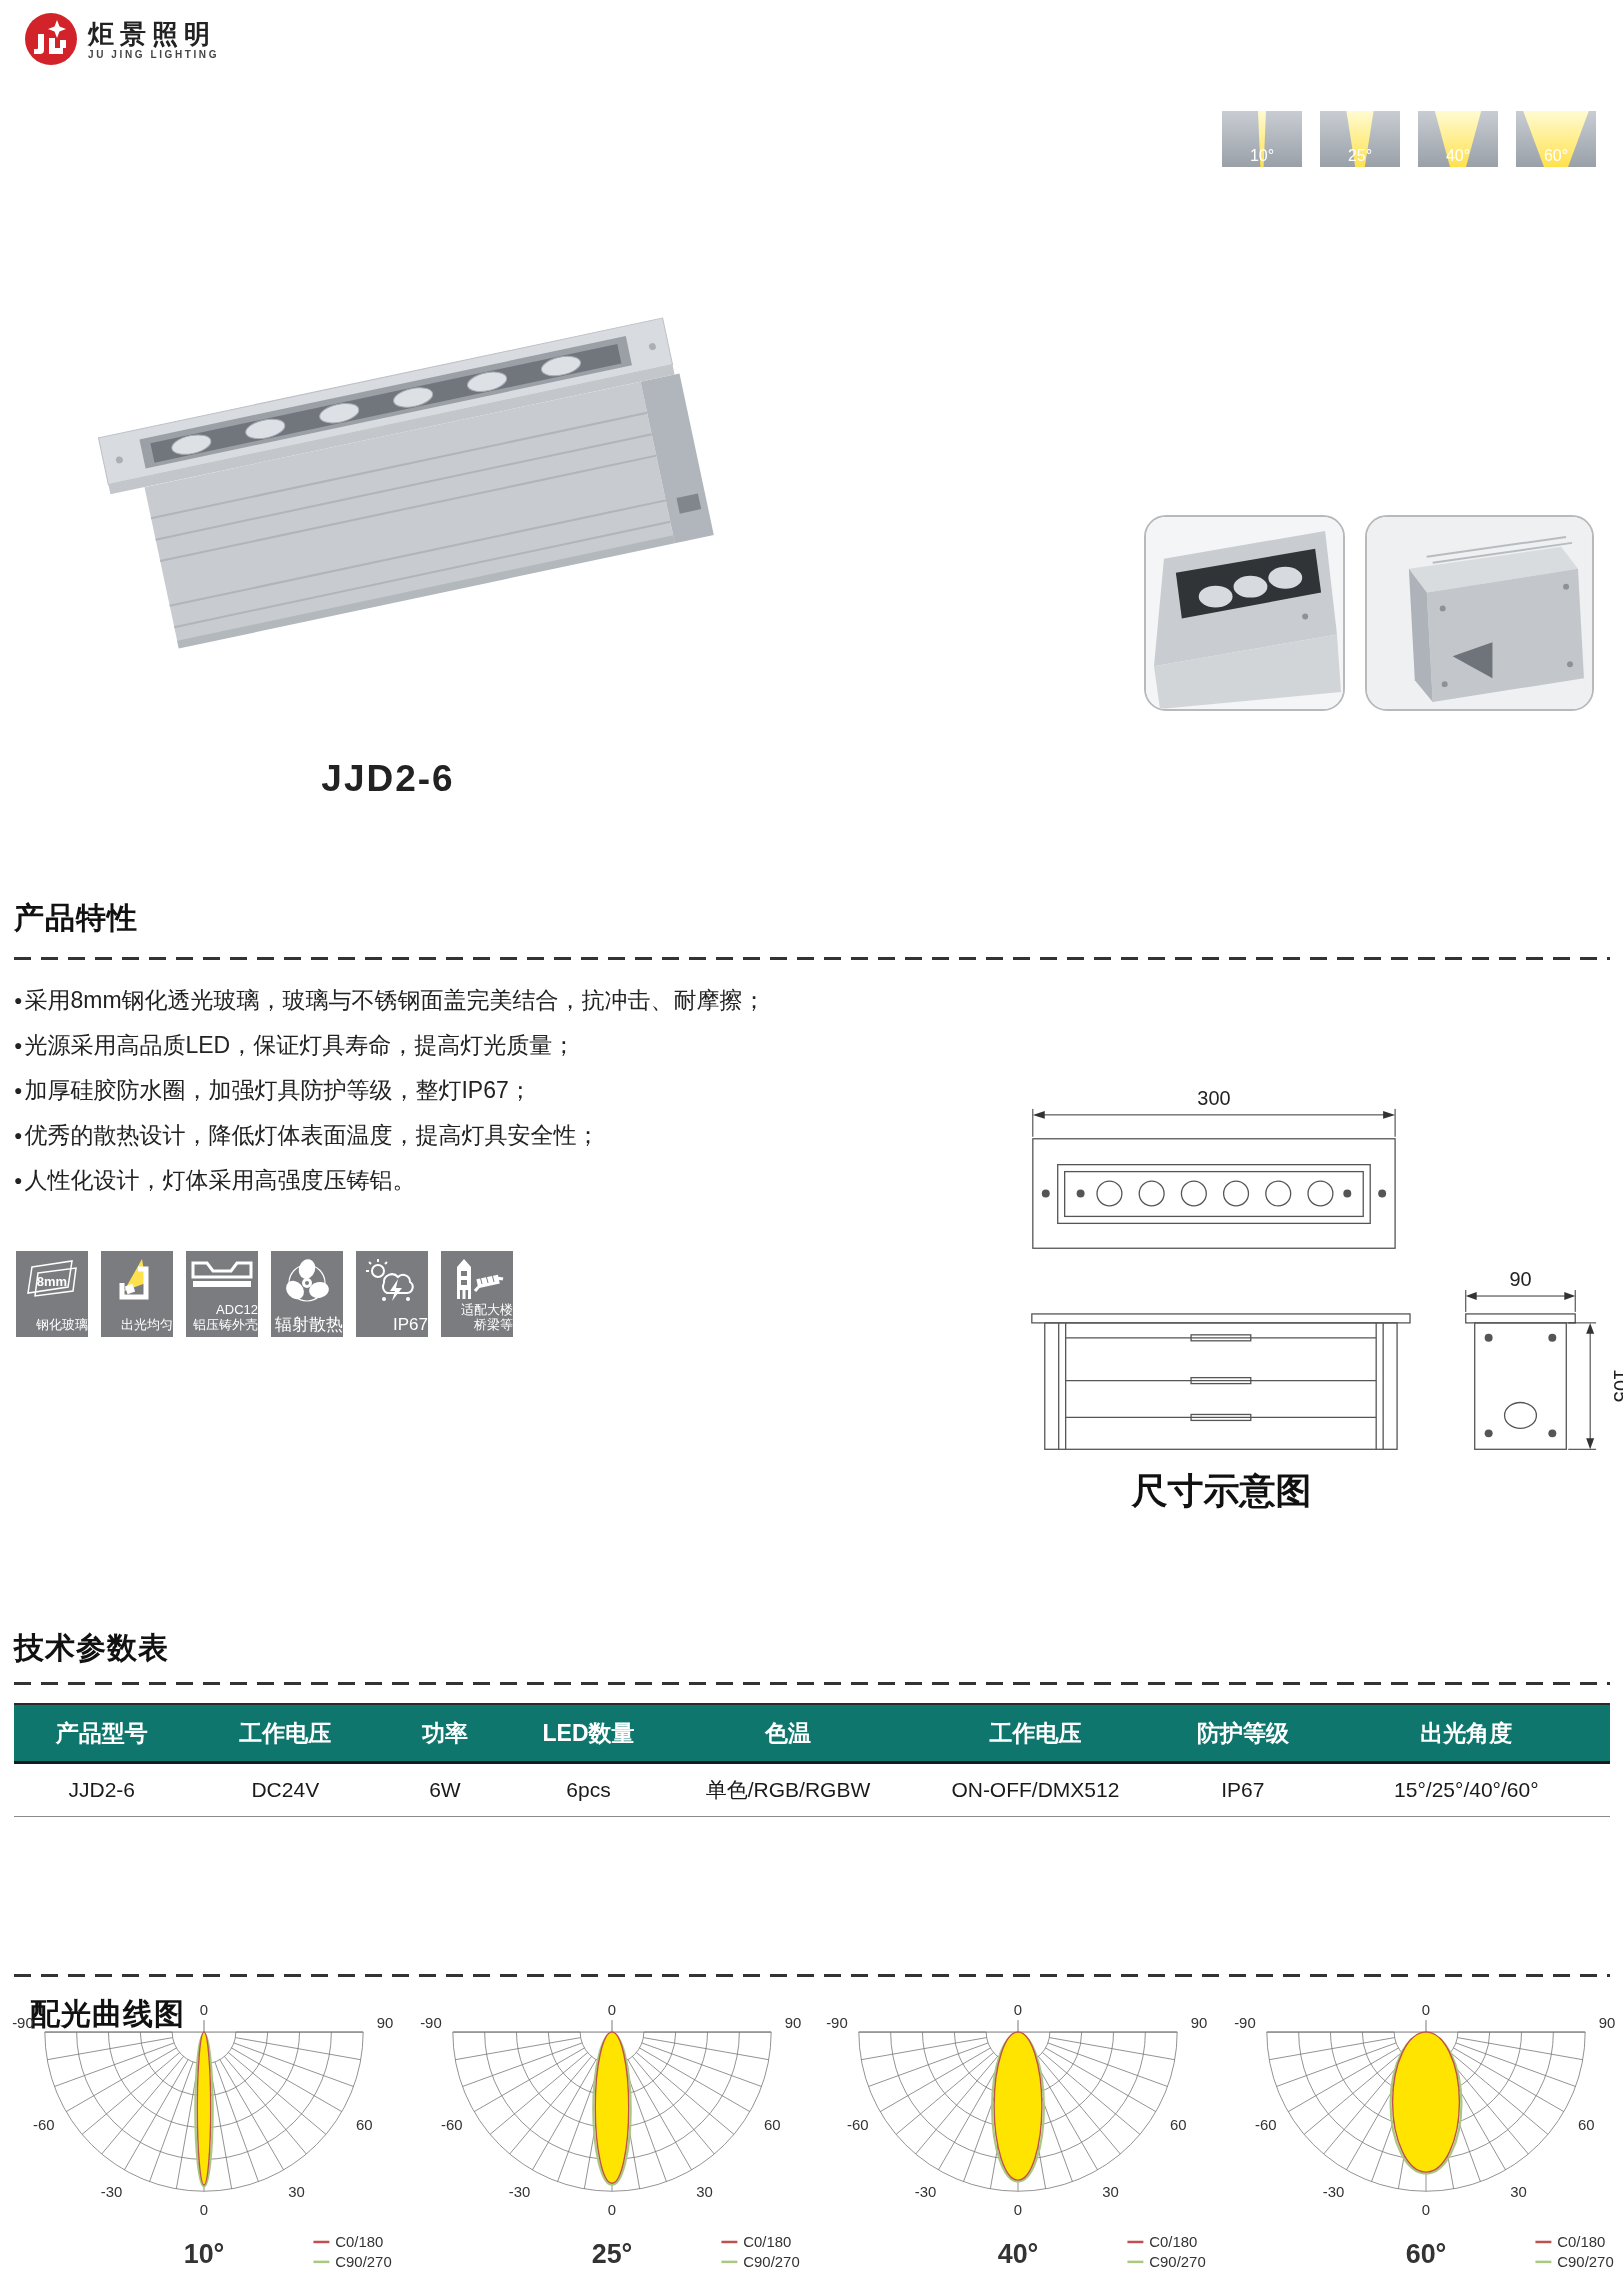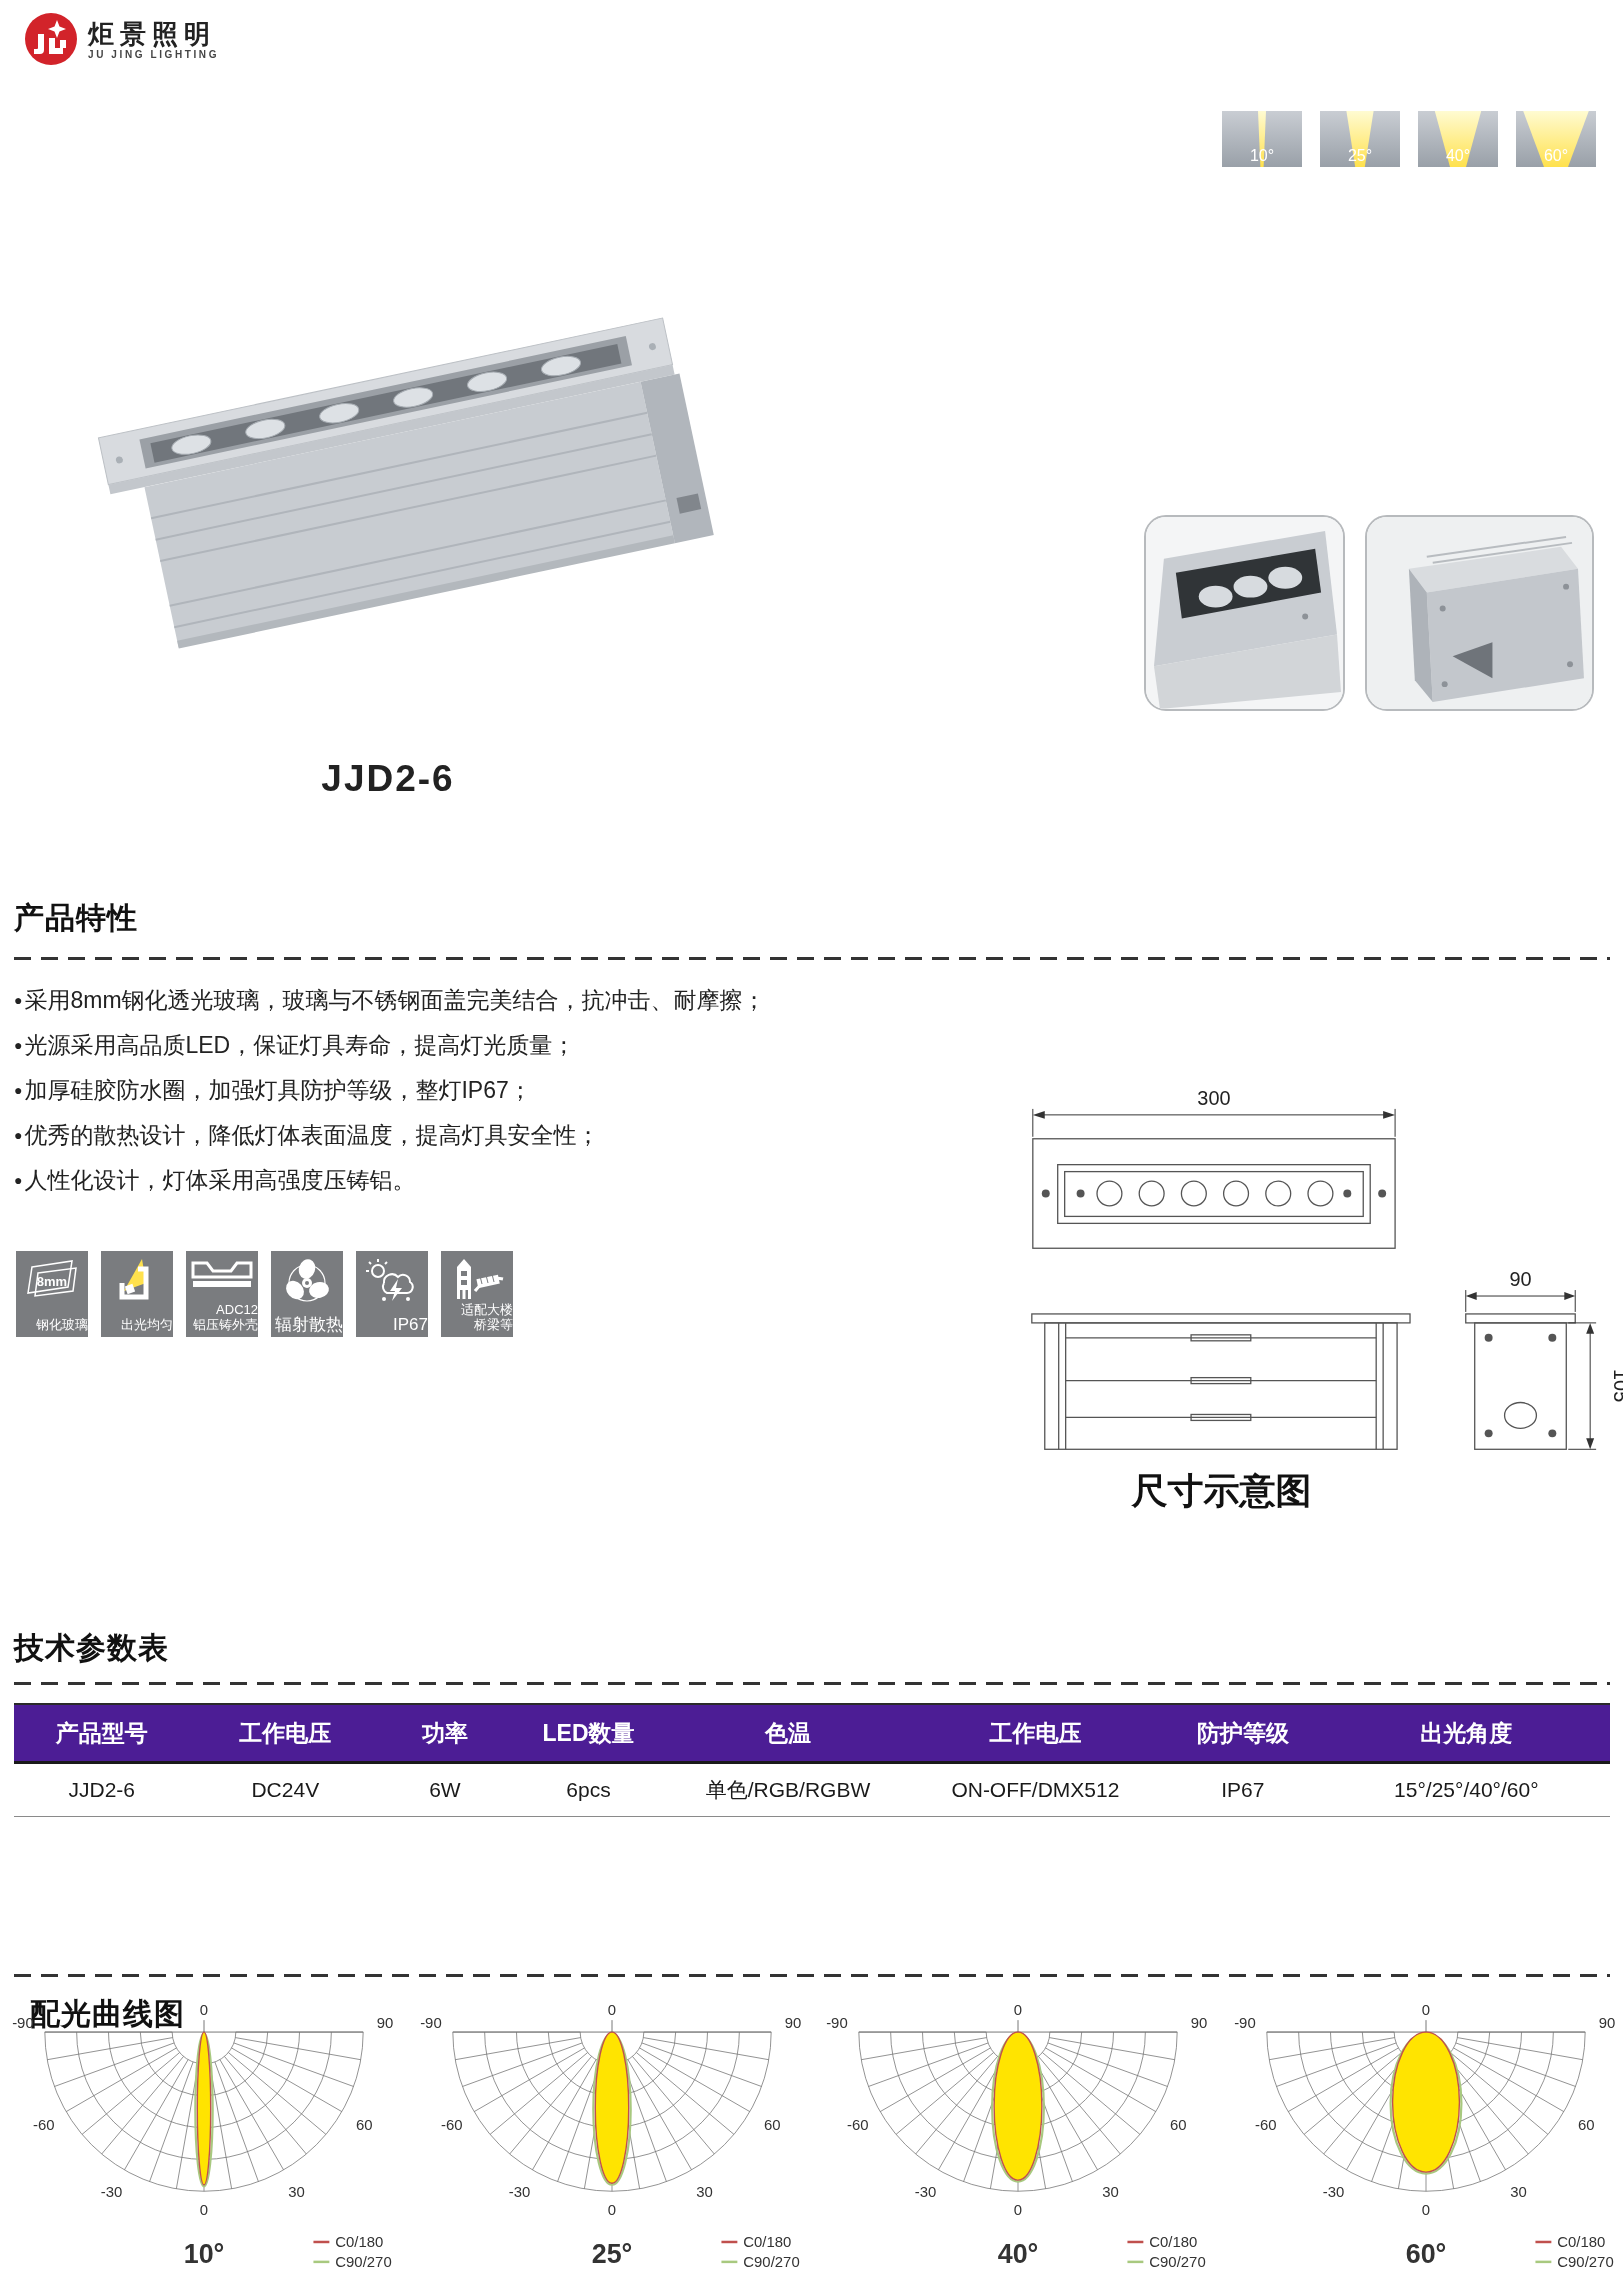--- a/index.html
+++ b/index.html
@@ -47,21 +47,21 @@
   .badge svg{position:absolute;left:50%;top:6px;transform:translateX(-50%);}
   .badge-label{position:absolute;bottom:5px;left:0;right:0;text-align:right;font-size:13px;line-height:15px;}
   .badge-label.big{font-size:17px;}
 
   
   .dims{position:absolute;left:995px;top:1087px;}
   .dim-caption{position:absolute;left:1072px;top:1467px;width:299px;text-align:center;font-size:36px;font-weight:bold;color:#111;}
 
   
   .spec-table{position:absolute;left:14px;top:1703px;width:1596px;border-collapse:collapse;table-layout:fixed;}
-  .spec-table thead tr{background:#4c1d95;}
+  .spec-table thead tr{background:#0f766e;}
   .spec-table th{color:#fff;font-size:23px;font-weight:bold;height:54px;border-top:2px solid #2a2a2a;border-bottom:3px solid #1a1a1a;}
   .spec-table td{font-size:21px;color:#1a1a1a;text-align:center;height:50px;border-bottom:1px solid #8a8a8a;background:#fff;}
 
   
   .curves{position:absolute;left:0;top:2002px;width:1624px;height:289px;}
   .curve-cell{position:absolute;top:0;width:390px;height:279px;}
   .curve-cell.c0{left:9px;} .curve-cell.c1{left:417px;} .curve-cell.c2{left:823px;} .curve-cell.c3{left:1231px;}
 </style>
 </head>
 <body>

